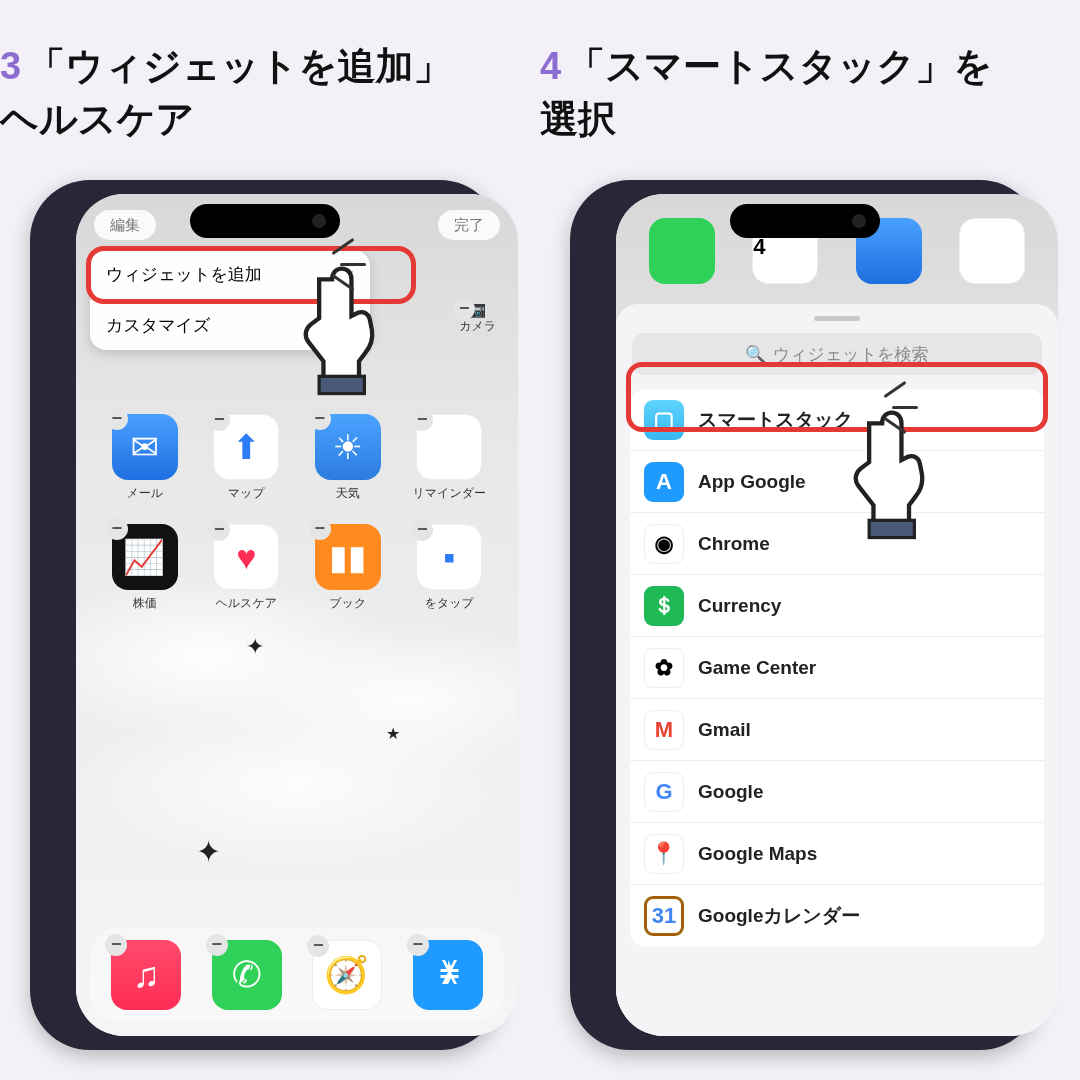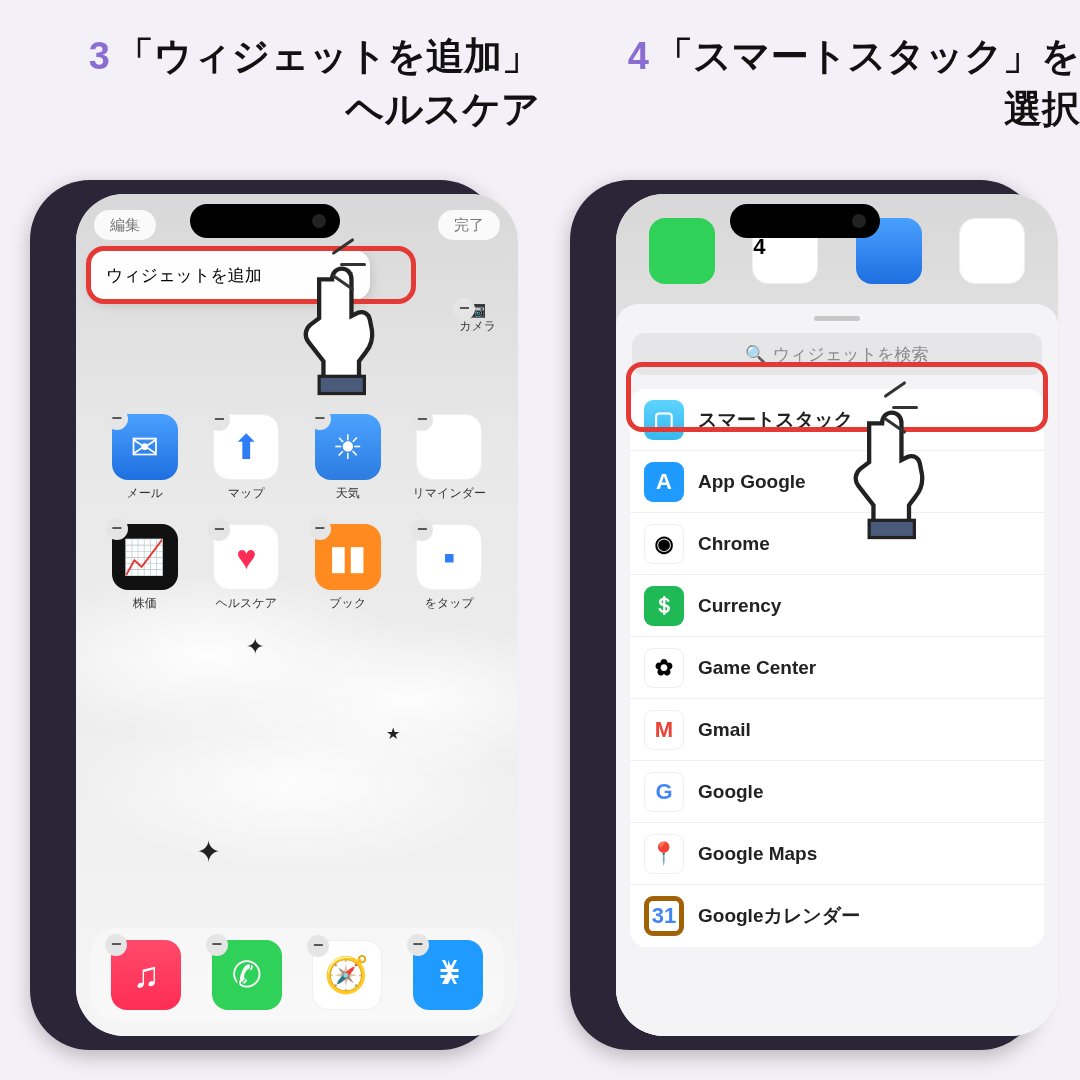--- a/index.html
+++ b/index.html
@@ -1,17 +1,17 @@
 <!DOCTYPE html>
 <html><head>
 <meta charset="utf-8">
 <style>
   * { margin:0; padding:0; box-sizing:border-box; font-family:-apple-system,"Hiragino Sans","Helvetica Neue",sans-serif; }
   body { width:1080px; height:1080px; background:#F3F1F7; position:relative; }
-  .caption { position:absolute; top:30px; width:540px; text-align:right; font-size:38px; font-weight:700; color:#111; line-height:1.4; }
+  .caption { position:absolute; top:40px; width:540px; text-align:left; font-size:38px; font-weight:700; color:#111; line-height:1.4; }
   .caption .num { color:#8B6DD1; margin-right:6px; }
   #cap-left { left:0; }
   #cap-right { left:540px; }
 
   .phone { position:absolute; top:180px; width:470px; height:870px; background:#2a2638; border-radius:60px; padding:14px; box-shadow:0 6px 20px rgba(0,0,0,.25); }
   #phone-left { left:30px; }
   #phone-right { left:570px; }
   .notch { position:absolute; top:24px; left:50%; transform:translateX(-50%); width:150px; height:34px; background:#000; border-radius:20px; z-index:50; }
   .notch::after{content:"";position:absolute;right:14px;top:10px;width:14px;height:14px;background:#222;border-radius:50%;}
   .screen { width:100%; height:100%; border-radius:48px; overflow:hidden; position:relative; background:linear-gradient(#f7f7f7,#e5e5e5 40%,#f0f0f0);margin-left:32px; }
@@ -65,21 +65,21 @@
   .c-weather{background:linear-gradient(#4aa3ff,#2d7be0);} .c-rem{background:#fff;border:1px solid #eee;}
   .c-stk{background:#111;} .c-health{background:#fff;border:1px solid #eee;color:#ff2d55!important;}
   .c-book{background:#ff8a1f;} .c-files{background:#fff;border:1px solid #eee;color:#2e7cf6!important;}
   .c-music{background:linear-gradient(#ff4a6b,#ff2d55);} .c-phone{background:#30d158;}
   .c-safari{background:#fff;border:1px solid #eee;color:#1e90ff!important;} .c-astore{background:#1f9bff;}
   .c-ft{background:#30d158;} .c-cal{background:#fff;border:1px solid #eee;color:#ff3b30!important;font-size:22px!important;font-weight:700;}
   .c-smart{background:linear-gradient(#5fd3ff,#35b8ef);}
   .c-chrome{background:#fff;border:1px solid #eee;}
   .c-curr{background:#1fb955;} .c-gc{background:#fff;border:1px solid #eee;}
   .c-gmail{background:#fff;border:1px solid #eee;} .c-google{background:#fff;border:1px solid #eee;}
-  .c-gmaps{background:#fff;border:1px solid #eee;} .c-gcal{background:#fff;border:5px solid #a16207;}
+  .c-gmaps{background:#fff;border:1px solid #eee;} .c-gcal{background:#fff;border:3px solid #a16207;}
 </style>
 </head>
 <body>
 
 <div class="caption" id="cap-left">
   <span class="num">3</span><span>「ウィジェットを追加」</span><br>
   <span>ヘルスケア</span>
 </div>
 <div class="caption" id="cap-right">
   <span class="num">4</span><span>「スマートスタック」を</span><br>
@@ -91,20 +91,24 @@
   <div class="screen">
     <div class="clouds"></div>
 
     <div class="pill pill-l">編集</div>
     <div class="pill pill-r">完了</div>
 
     <div class="ctx-menu">
       <div class="ctx-item">
         <span>ウィジェットを追加</span>
         <span class="ctx-icon">▭⁺</span>
+      </div>
+      <div class="ctx-item">
+        <span>カスタマイズ</span>
+        <span class="ctx-icon">▭</span>
       </div>
     </div>
     <div class="highlight-red" id="hl1"></div>
 
     <div class="app-row1">
       <div class="ico c-cam">📷<div class="minus">−</div></div>
       <span>カメラ</span>
     </div>
 
     <div class="app-grid" id="grid">

